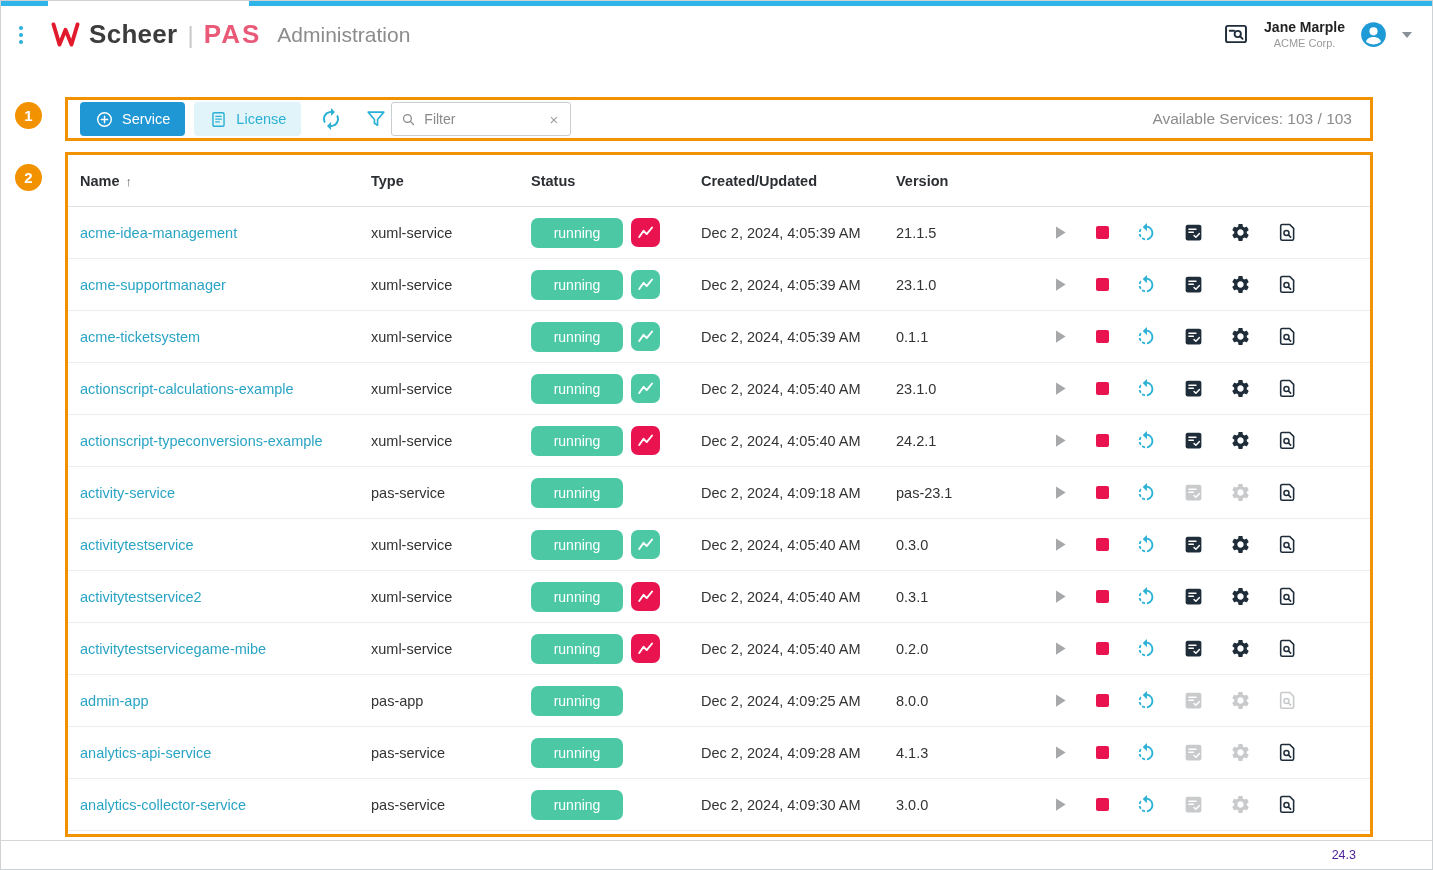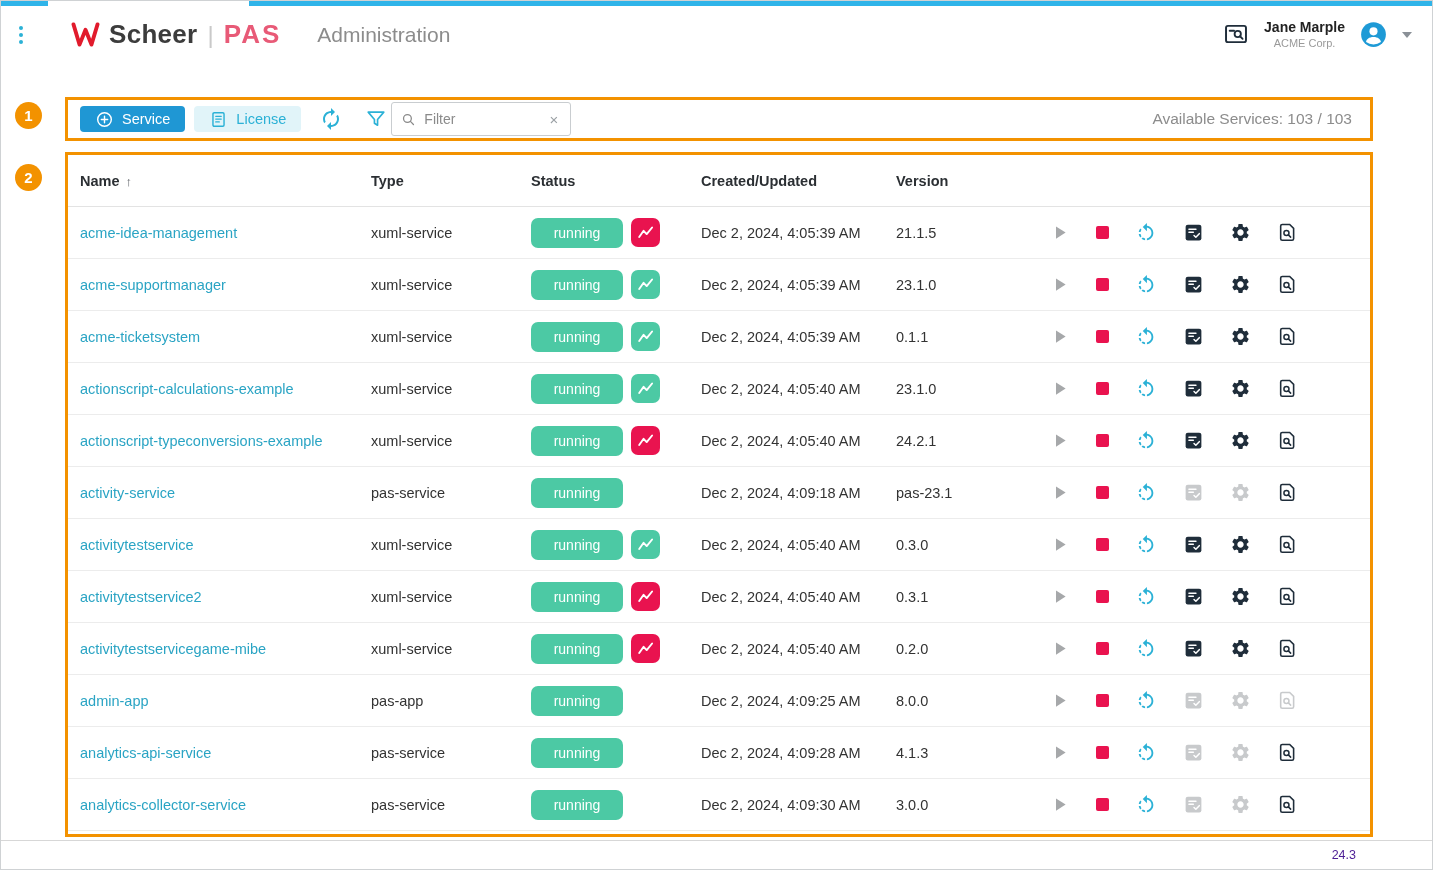--- a/index.html
+++ b/index.html
@@ -11,21 +11,21 @@
     position: relative;
     overflow: hidden;
     color: #333;
   }
 
   
   .topstrip { position: absolute; top: 0; left: 0; right: 0; height: 5px; background: var(--topbar-blue, #2fb4e9); }
   .topstrip-gap { position: absolute; left: 47px; width: 201px; height: 5px; background: #fff; }
 
   
-  .header { position: absolute; top: 5px; left: 0; right: 0; height: 57px; display: flex; align-items: center; padding: 0 20px 0 12px; background: #fff; gap: 20px; }
+  .header { position: absolute; top: 5px; left: 0; right: 0; height: 57px; display: flex; align-items: center; padding: 0 20px 0 12px; background: #fff; }
   .kebab { display: flex; flex-direction: column; gap: 3px; padding: 6px; cursor: pointer; }
   .kebab i { width: 4px; height: 4px; border-radius: 50%; background: var(--cyan, #2bb1d6); }
   .logo { display: flex; align-items: center; gap: 9px; margin-left: 22px; }
   .logo-text { font-size: 26px; font-weight: 700; color: #3c3c3c; letter-spacing: .3px; }
   .logo-sep { font-size: 24px; color: #c9c9c9; font-weight: 400; margin: 0 1px; }
   .logo-pas { font-size: 26px; color: #e85a77; letter-spacing: 2px; font-weight: 700; }
   .app-section { font-size: 21px; color: #8c8c8c; margin-left: 16px; font-weight: 400; }
   .header-right { margin-left: auto; display: flex; align-items: center; gap: 15px; }
   .loglens { color: var(--dark-icon, #1f2d3a); cursor: pointer; display: flex; }
   .user-block { text-align: center; line-height: 1.3; cursor: pointer; }
@@ -37,21 +37,21 @@
   
   .main { position: absolute; top: 62px; left: 0; right: 0; bottom: 29px; }
   .num-badge { position: absolute; width: 27px; height: 27px; border-radius: 50%; background: var(--orange, #f39200); color: #fff; font-size: 15px; font-weight: 700; display: flex; align-items: center; justify-content: center; }
   #badge-1 { left: 14px; top: 39px; }
   #badge-2 { left: 14px; top: 101px; }
   .sec { position: absolute; left: 64px; right: 59px; border: 3px solid var(--orange, #f39200); background: #fff; }
   .sec-toolbar { top: 34px; height: 44px; display: flex; align-items: center; padding: 0 12px 0 3px; }
   .sec-table { top: 89px; height: 685px; overflow: hidden; }
 
   
-  .tb-btn { height: 26px; display: flex; align-items: center; gap: 8px; padding: 0 15px; border-radius: 4px; font-size: 14.5px; cursor: pointer; border: none; margin-left: 9px; font-family: inherit; }
+  .tb-btn { height: 34px; display: flex; align-items: center; gap: 8px; padding: 0 15px; border-radius: 4px; font-size: 14.5px; cursor: pointer; border: none; margin-left: 9px; font-family: inherit; }
   .tb-btn.primary { background: var(--accent-blue, #1f97d4); color: #fff; }
   .tb-btn.tint { background: var(--light-cyan-bg, #e1f4f9); color: var(--cyan, #2bb1d6); }
   .icon-btn { width: 30px; height: 30px; display: flex; align-items: center; justify-content: center; color: var(--cyan, #2bb1d6); cursor: pointer; margin-left: 15px; }
   .filter-box { display: flex; align-items: center; height: 34px; width: 180px; border: 1px solid #c9cdd0; border-radius: 3px; padding: 0 8px; color: #8a8a8a; background: #fff; }
   .filter-box input { border: none; outline: none; flex: 1; font-size: 14px; font-family: inherit; color: #444; min-width: 0; margin-left: 7px; }
   .filter-box input::placeholder { color: #8a8a8a; }
   .clear-icon { color: #9aa0a4; font-size: 15px; cursor: pointer; padding: 2px 4px; }
   .avail { margin-left: auto; font-size: 15.5px; color: #8c8c8c; padding-right: 6px; }
 
   

